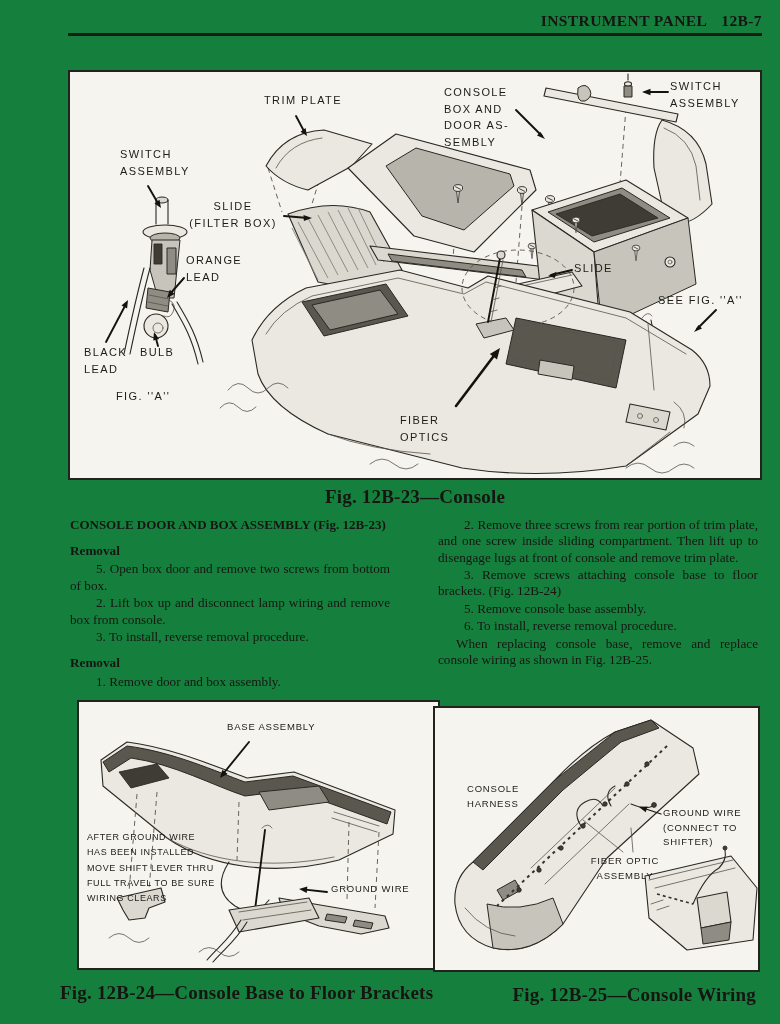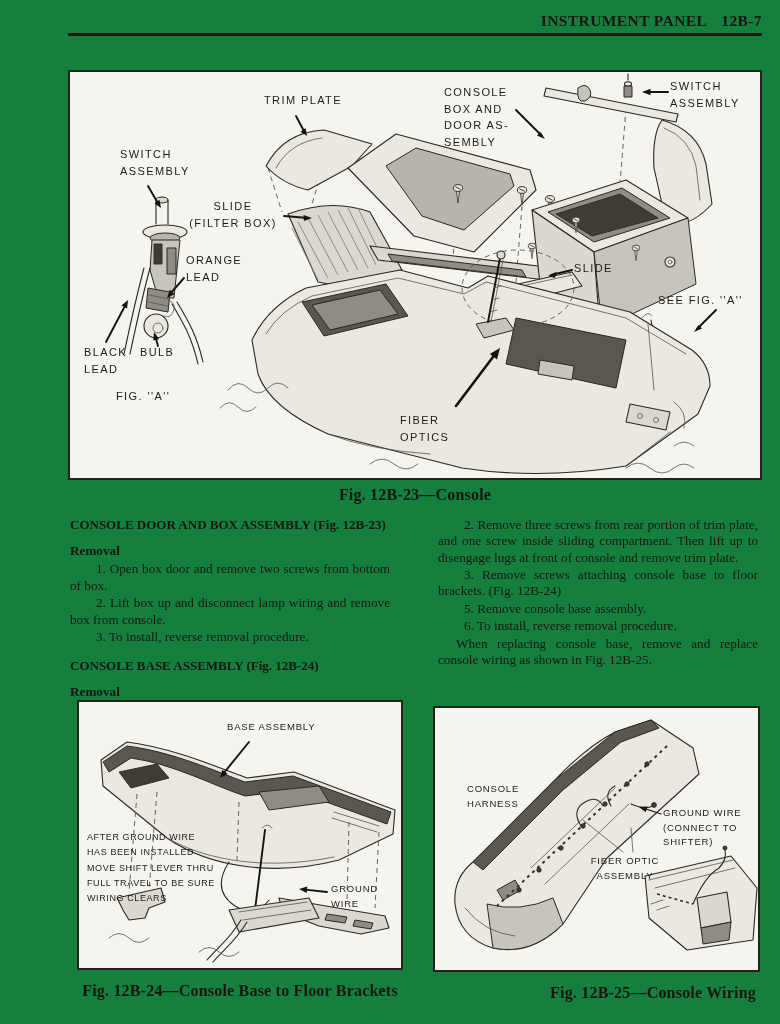--- a/index.html
+++ b/index.html
@@ -6,31 +6,31 @@
   .page{position:relative;width:780px;height:1024px;background:#15803d;
         font-family:"Liberation Serif",serif;color:#161512;overflow:hidden;}
   
   .hdr{position:absolute;top:12px;right:18px;font-weight:bold;font-size:15.5px;
        letter-spacing:.4px;white-space:nowrap;}
   .hdr .pgno{margin-left:14px;}
   .hdr-rule{position:absolute;left:68px;top:33px;width:694px;height:3px;background:#1c1b18;}
   
   .figbox{position:absolute;background:#f5f4ee;border:2px solid #23221f;}
   .fig23{left:68px;top:70px;width:690px;height:406px;}
-  .fig24{left:77px;top:700px;width:322px;height:266px;}
+  .fig24{left:77px;top:700px;width:322px;height:266px;padding-left:37px;}
   .fig25{left:433px;top:706px;width:323px;height:262px;}
   .figbox svg{position:absolute;left:0;top:0;}
   
   .figlabel{position:absolute;font-family:"Liberation Sans",sans-serif;font-size:11px;
             letter-spacing:1.4px;line-height:1.5;white-space:pre-line;color:#1d1c18;}
   .figlabel.small{font-size:9.5px;letter-spacing:.8px;line-height:1.55;}
   .figlabel.note{font-size:9px;letter-spacing:.6px;line-height:1.7;}
   .figlabel.ctr{text-align:center;}
   
-  .caption{position:absolute;font-weight:bold;font-size:16px;text-align:center;
+  .caption{position:absolute;font-weight:bold;font-size:19px;text-align:center;
            letter-spacing:.2px;white-space:nowrap;}
   
   .col{position:absolute;width:320px;font-size:13.2px;line-height:1.24;text-align:justify;}
   .col p{margin:0 0 1px 0;text-indent:26px;}
   .col p.closing{text-indent:18px;}
   .sect{font-size:13px;font-weight:bold;white-space:nowrap;margin:0;}
   .sub{font-weight:bold;margin:10px 0 2px 0;}
   .mt{margin-top:13px;}
   
   svg *{vector-effect:none;}
@@ -236,24 +236,23 @@
     <div class="figlabel" style="left:46px;top:316px;">FIG. ''A''</div>
     <div class="figlabel" style="left:330px;top:340px;">FIBER
 OPTICS</div>
   </div>
 
   <div class="caption" style="left:68px;top:486px;width:694px;">Fig. 12B-23—Console</div>
 
   <div class="col" style="left:70px;top:517px;">
     <h3 class="sect">CONSOLE DOOR AND BOX ASSEMBLY (Fig. 12B-23)</h3>
     <div class="sub">Removal</div>
-    <p>1. Open box door and remove two screws from bottom of box.</p>
+    <p>5. Open box door and remove two screws from bottom of box.</p>
     <p>2. Lift box up and disconnect lamp wiring and remove box from console.</p>
     <p>3. To install, reverse removal procedure.</p>
-    <h3 class="sect mt">CONSOLE BASE ASSEMBLY (Fig. 12B-24)</h3>
     <div class="sub">Removal</div>
     <p>1. Remove door and box assembly.</p>
   </div>
 
   <div class="col" style="left:438px;top:517px;">
     <p>2. Remove three screws from rear portion of trim plate, and one screw inside sliding compartment. Then lift up to disengage lugs at front of console and remove trim plate.</p>
     <p>3. Remove screws attaching console base to floor brackets. (Fig. 12B-24)</p>
     <p>5. Remove console base assembly.</p>
     <p>6. To install, reverse removal procedure.</p>
     <p class="closing">When replacing console base, remove and replace console wiring as shown in Fig. 12B-25.</p>

